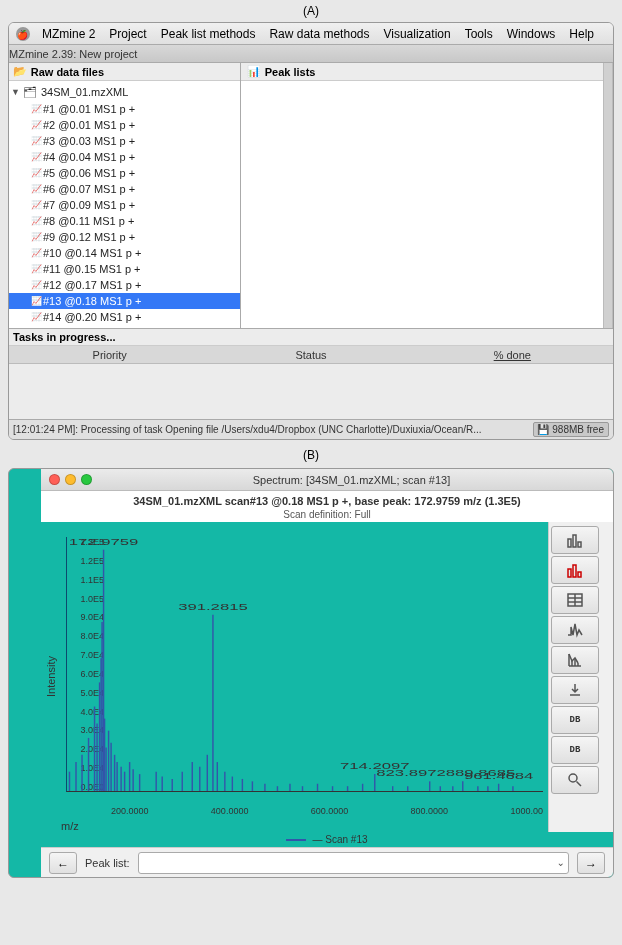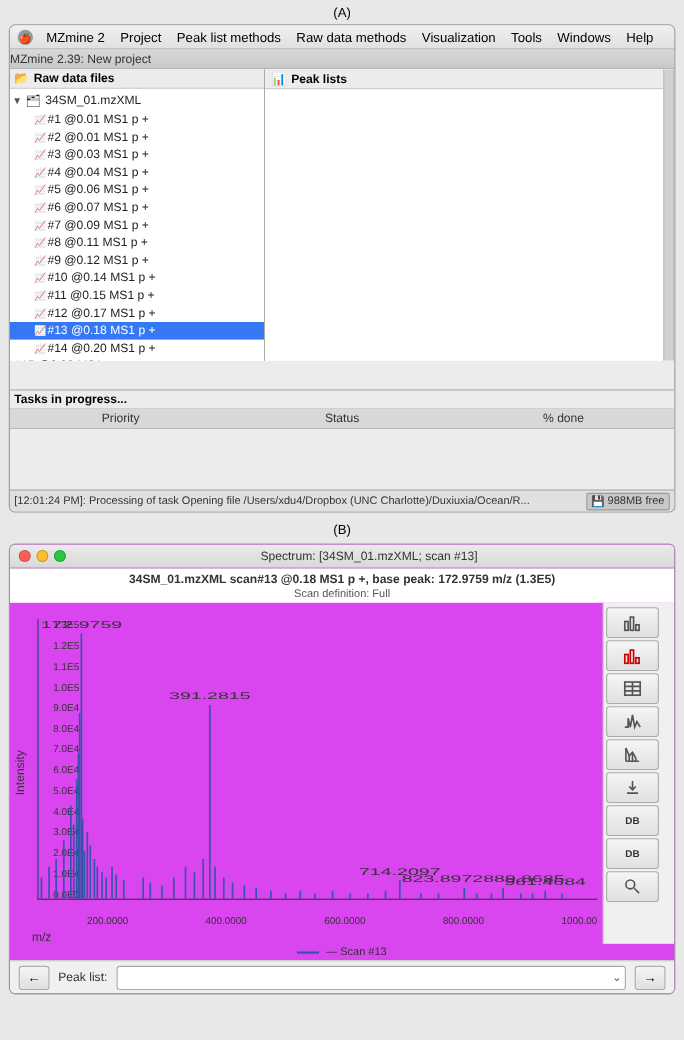--- a/index.html
+++ b/index.html
@@ -134,21 +134,20 @@
       background: #ececec;
       border-bottom: 1px solid #ccc;
       display: flex;
       align-items: center;
       gap: 4px;
     }
 
     .tasks-area {
       background: #ececec;
       border-top: 1px solid #aaa;
-      margin-top: 26px;
     }
     .tasks-header {
       font-size: 11px;
       font-weight: bold;
       padding: 2px 4px;
       border-bottom: 1px solid #ccc;
     }
     .tasks-columns {
       display: flex;
       background: #d8d8d8;
@@ -157,21 +156,21 @@
       align-items: center;
     }
     .tasks-col {
       font-size: 11px;
       color: #333;
       padding: 0 8px;
     }
     .tasks-col-item { flex: 2; }
     .tasks-col-priority { flex: 1; text-align: center; }
     .tasks-col-status { flex: 1; text-align: center; }
-    .tasks-col-done { flex: 1; text-align: center; }
+    .tasks-col-done { flex: 1; text-align: center; text-decoration: underline; }
 
     .tasks-body {
       height: 55px;
     }
 
     .status-bar {
       display: flex;
       align-items: center;
       border-top: 1px solid #aaa;
       height: 20px;
@@ -195,25 +194,26 @@
       padding: 1px 4px;
       border-radius: 2px;
       display: flex;
       align-items: center;
       gap: 2px;
       white-space: nowrap;
     }
 
     
     .panel-b {
-      background: #d946ef;
+      background: #14b8a6;
       border: 1px solid #999;
       border-radius: 6px;
       margin: 4px 8px 4px 8px;
       overflow: hidden;
+      padding-left: 32px;
     }
 
     .window-title-bar {
       background: linear-gradient(to bottom, #ebebeb, #d8d8d8);
       border-bottom: 1px solid #bbb;
       display: flex;
       align-items: center;
       height: 22px;
       padding: 0 8px;
       gap: 6px;
@@ -358,20 +358,21 @@
       height: 28px;
       background: linear-gradient(to bottom, #f5f5f5, #e0e0e0);
       border: 1px solid #aaa;
       border-radius: 3px;
       cursor: pointer;
       display: flex;
       align-items: center;
       justify-content: center;
       font-size: 9px;
       color: #333;
+      font-family: Liberation Mono, monospace;
     }
     .toolbar-btn svg { width: 18px; height: 18px; }
 
     .legend {
       text-align: center;
       font-size: 10px;
       color: #333;
       padding: 2px 0;
       display: flex;
       align-items: center;

